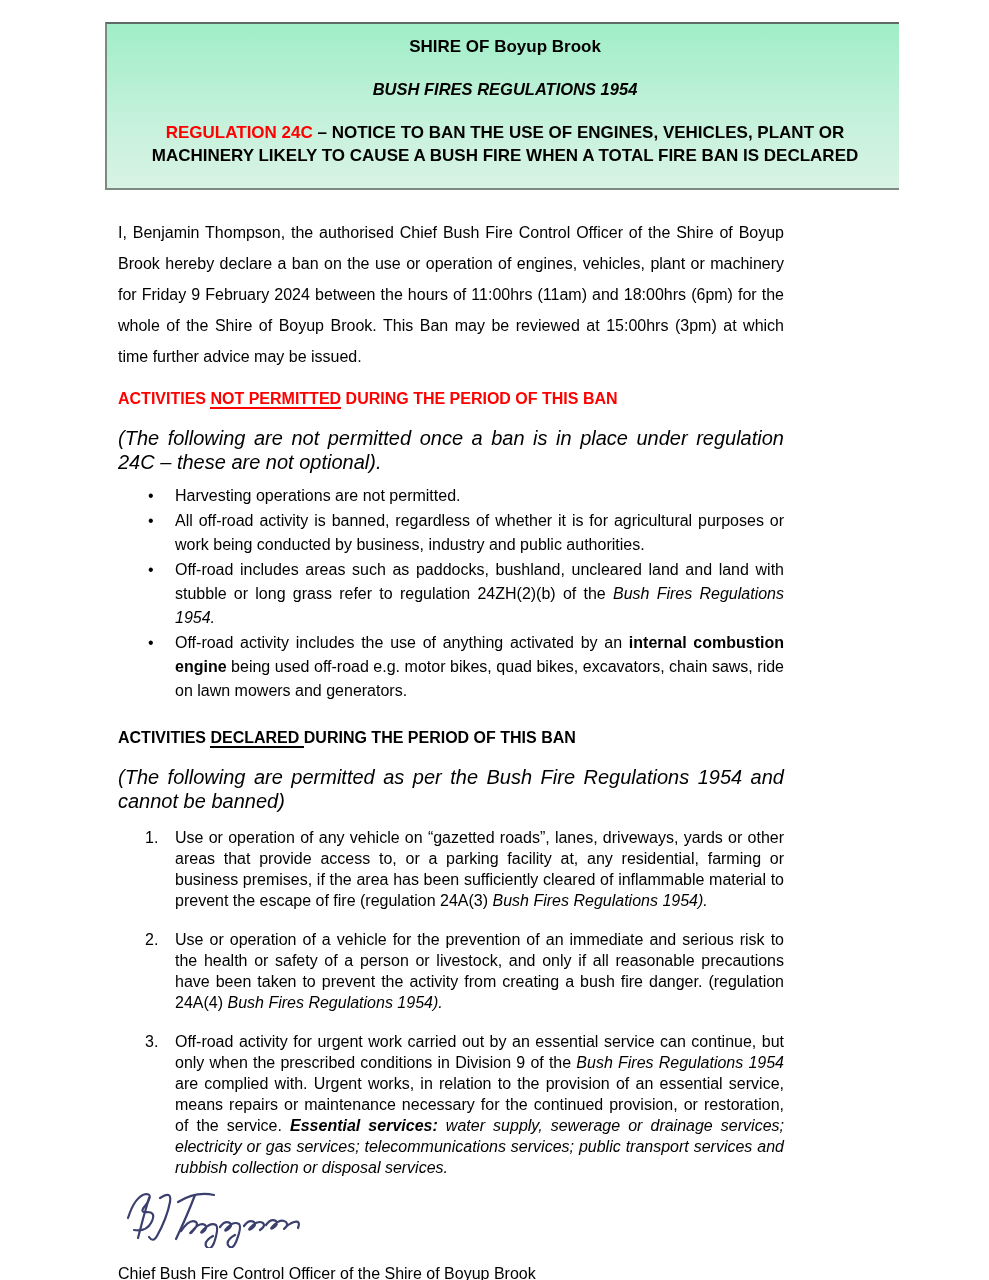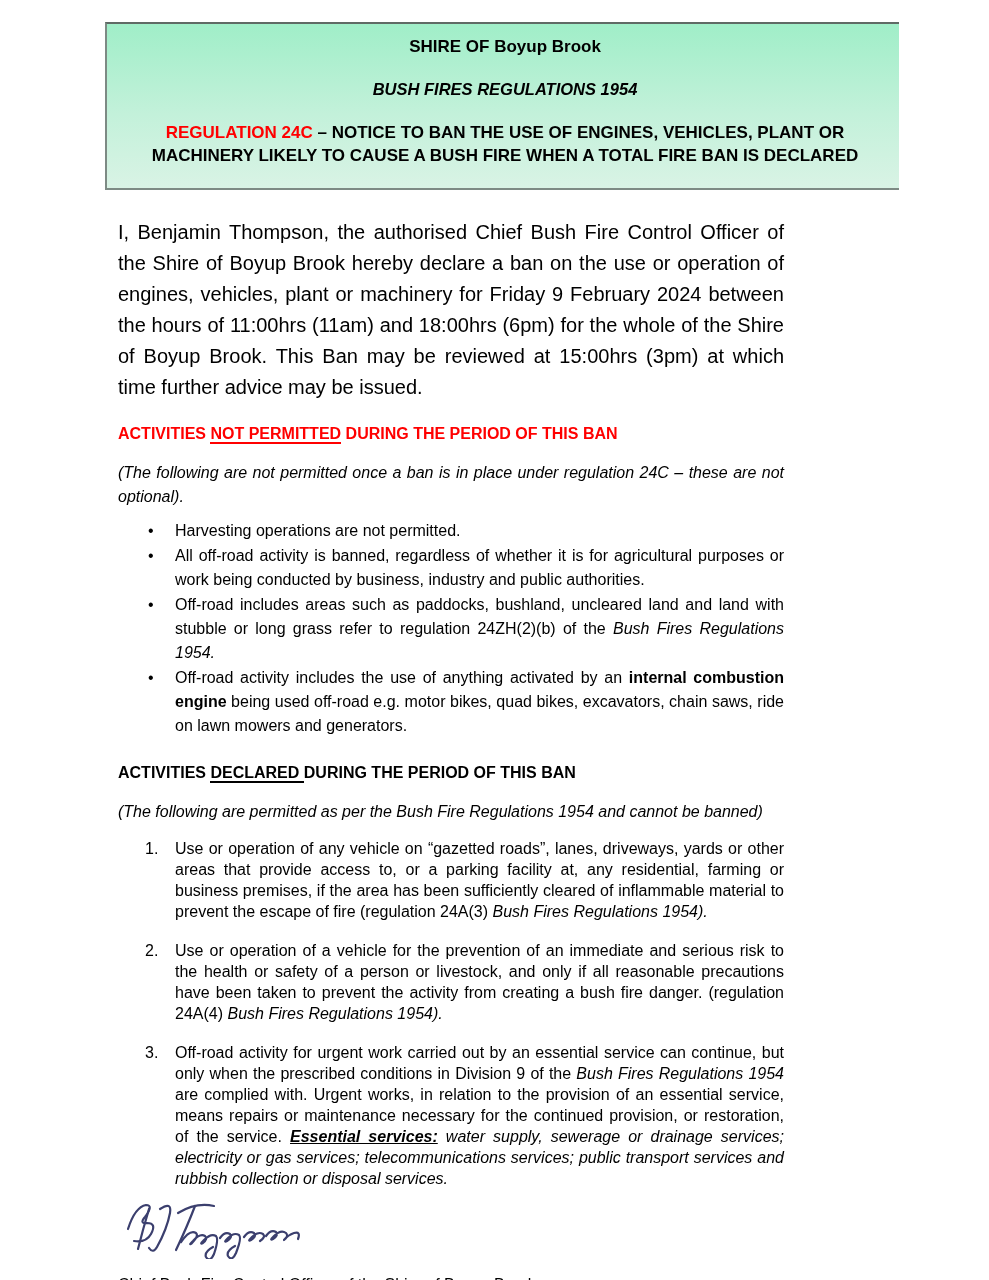--- a/index.html
+++ b/index.html
@@ -25,51 +25,51 @@
     padding:12px 26px 10px 26px;
   }
   .hb-title{font-size:17px;font-weight:bold;line-height:22px;margin:0;}
   .hb-subtitle{font-size:16.5px;font-weight:bold;font-style:italic;line-height:22px;margin:20px 0 0 0;}
   .hb-regulation{font-size:17px;font-weight:bold;line-height:23px;margin:21px 0 0 0;}
   .hb-tagline{font-size:16px;font-weight:bold;font-style:italic;line-height:22px;margin:2px 0 0 0;}
   
   .content{margin:0 115px 0 118px;}
   .intro{
     margin-top:27px;
-    font-size:20px;
+    font-size:16px;
     line-height:31px;
     text-align:justify;
   }
   .section-heading{
     font-size:16px;
     font-weight:bold;
     line-height:22px;
     margin-top:13px;
   }
   .section-heading.red{color:#ff0000;}
   .section-note{
-    font-size:16px;
+    font-size:20px;
     font-style:italic;
     line-height:24px;
     text-align:justify;
   }
   .bullet-list{margin:10px 0 0 30px;}
   .bullet-list .li{display:flex;line-height:24px;font-size:16px;}
   .bullet-list .li + .li{margin-top:1px;}
   .bullet-list .marker{flex:none;width:27px;}
   .num-list{margin:14px 0 0 27px;}
   .num-list .li{display:flex;line-height:21px;font-size:16px;}
   .num-list .li + .li{margin-top:18px;}
   .num-list .marker{flex:none;width:30px;}
   .li .li-content{flex:1;display:block;text-align:justify;}
   .permitted-heading{margin-top:24px;}
   
   .seg-i{font-style:italic;}
   .seg-b{font-weight:bold;}
-  .seg-bi{font-weight:bold;font-style:italic;text-decoration:underline;}
+  .seg-bi{font-weight:bold;font-style:italic;}
   .seg-u{border-bottom:2px solid currentColor;}
   .seg-red{color:#ff0000;}
   
   .sig-wrap{margin-top:8px;height:62px;}
   .sig-wrap svg{display:block;}
   .sig-block{margin-top:14px;font-size:16px;line-height:24px;}
 </style>
 </head>
 <body>
 

